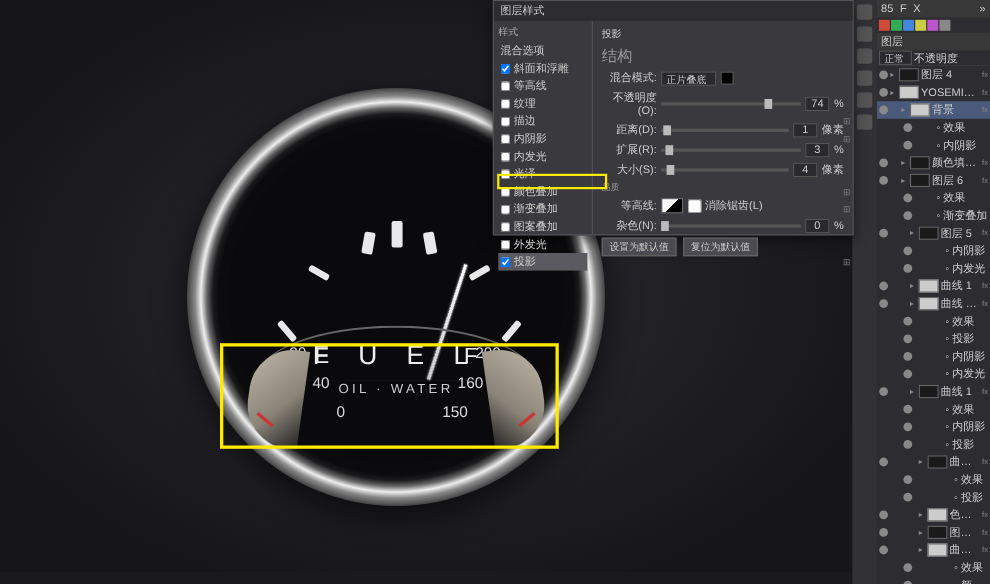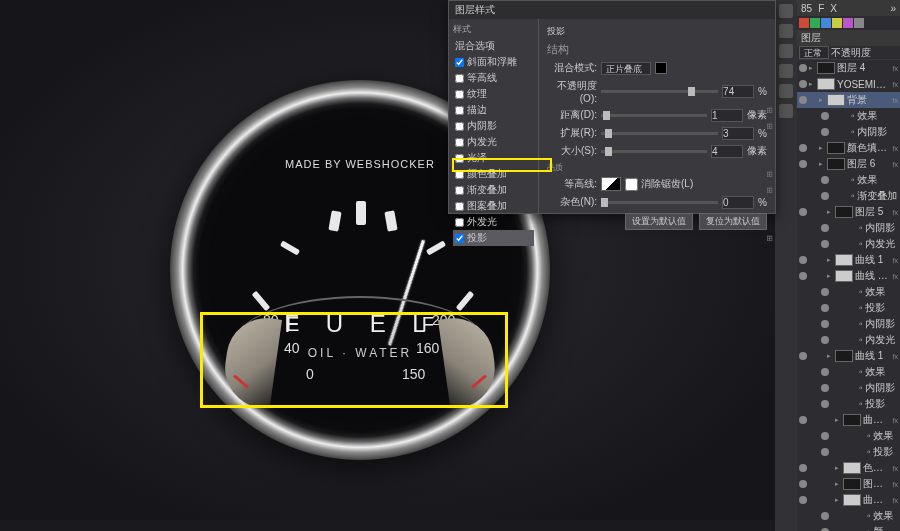--- a/index.html
+++ b/index.html
@@ -46,21 +46,21 @@
 .fx-item input{width:9px;height:9px}
 .fx-item.sel{background:#5a5a60}
 .hl2{position:absolute;left:452px;top:158px;width:100px;height:14px;border:2px solid #ffeb00;z-index:6}
 .dlg-mid{flex:1;padding:6px 8px;position:relative}
 .dlg-mid .sect{font-size:9px;color:#ccc;margin-bottom:4px}
 .row{display:flex;align-items:center;gap:4px;margin-bottom:4px;font-size:9px;color:#aaa}
 .row .lab{width:50px;text-align:right}
 .dd{background:#2a2a2e;border:1px solid #555;padding:0 4px;height:13px;min-width:50px;font-size:9px;line-height:13px}
 .slider{flex:1;height:3px;background:#555;position:relative}
 .slider .th{position:absolute;top:-3px;width:7px;height:9px;background:#bbb}
-.num{width:32px;background:#2a2a2e;border:1px solid #555;text-align:left;height:13px;line-height:11px}
+.num{width:22px;background:#2a2a2e;border:1px solid #555;text-align:center;height:13px;line-height:11px}
 .dial{width:24px;height:24px;border-radius:50%;border:1px solid #666;background:#2d2d30;position:relative}
 .dial::after{content:"";position:absolute;left:11px;top:2px;width:1px;height:10px;background:#ccc;transform-origin:50% 10px;transform:rotate(40deg)}
 .dlg-right{width:72px;padding:6px 4px;border-left:1px solid #555;display:flex;flex-direction:column;gap:4px}
 .btn{background:#4a4a50;border:1px solid #666;padding:2px;text-align:center;font-size:9px;cursor:pointer}
 .chk{display:flex;align-items:center;gap:3px;font-size:9px}
 .preview-box{position:absolute;left:578px;top:78px;width:56px;height:56px;background:#3f3f43;border:1px solid #555}
 .preview-box .inner{position:absolute;left:10px;top:12px;width:36px;height:32px;background:#555}
 .panels{position:absolute;right:0;top:0;width:125px;height:531px;background:#2d2d31;display:flex}
 .toolstrip{width:22px;background:#323236;display:flex;flex-direction:column;align-items:center;padding-top:4px;gap:6px}
 .toolstrip .ic{width:14px;height:14px;background:#555;border-radius:2px}
@@ -83,21 +83,20 @@
 .grabber{position:absolute;right:2px;font-size:8px;color:#777}
 .swatch-row{display:flex;gap:1px;padding:2px}
 .sw{width:10px;height:10px}
 </style>
 </head>
 <body>
 
 <div class="canvas">
   <div class="gauge">
     <div class="face">
-      <div class="made">MADE BY WEBSHOCKER</div>
       <div class="fuel-arc">
         <div class="tick t1"></div>
         <div class="tick t2"></div>
         <div class="tick t3"></div>
         <div class="tick tc"></div>
         <div class="tick t4"></div>
         <div class="tick t5"></div>
         <div class="tick t6"></div>
         <div class="E">E</div>
         <div class="F">F</div>
@@ -180,21 +179,21 @@
           </div>
           <div class="fx-item sel">
             <input type="checkbox" checked="" style="">
             <span>投影</span>
             <span class="grabber">⊞</span>
           </div>
         </div>
     </div>
     <div class="dlg-mid">
       <div class="sect">投影</div>
-      <div class="sect" style="font-size:11px;color:#999">结构</div>
+      <div class="sect" style="font-size:14px;color:#999">结构</div>
       <div class="row">
         <span class="lab">混合模式:</span>
         <span class="dd">正片叠底</span>
         <span style="width:12px;height:12px;background:#000;border:1px solid #666"></span>
       </div>
       <div class="row">
         <span class="lab">不透明度(O):</span>
         <div class="slider">
             <div class="th" style="left:74%"></div>
           </div>
@@ -235,21 +234,21 @@
           </label>
       </div>
       <div class="row">
         <span class="lab">杂色(N):</span>
         <div class="slider">
             <div class="th" style="left:0"></div>
           </div>
         <span class="num">0</span>
         <span>%</span>
       </div>
-      <div class="row" style="justify-content:flex-end;gap:6px">
+      <div class="row" style="justify-content:flex-start;gap:6px">
         <span class="btn" style="padding:1px 6px">设置为默认值</span>
         <span class="btn" style="padding:1px 6px">复位为默认值</span>
       </div>
     </div>
   </div>
 </div>
 <div class="preview-box">
     <div class="inner"></div>
   </div>
 <div class="hl-box hl2"></div>

